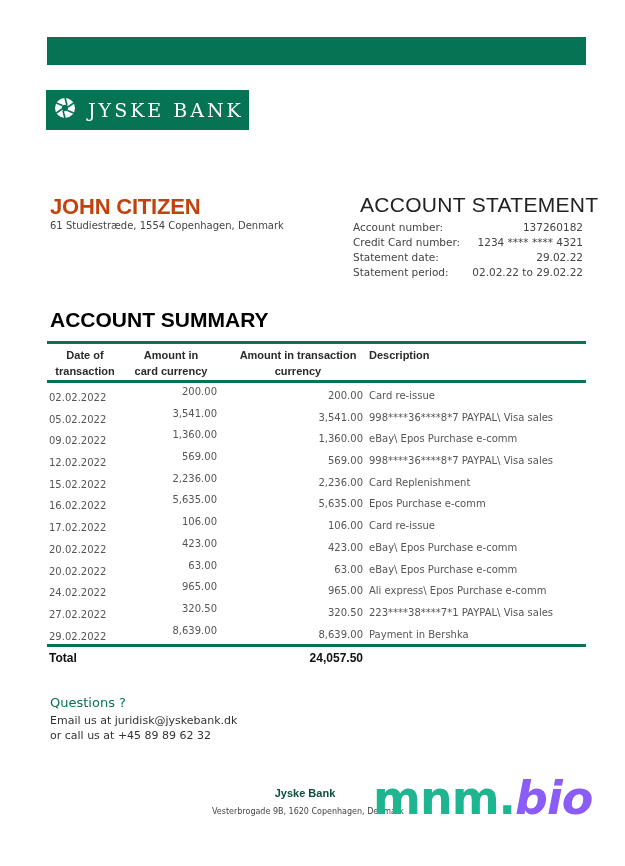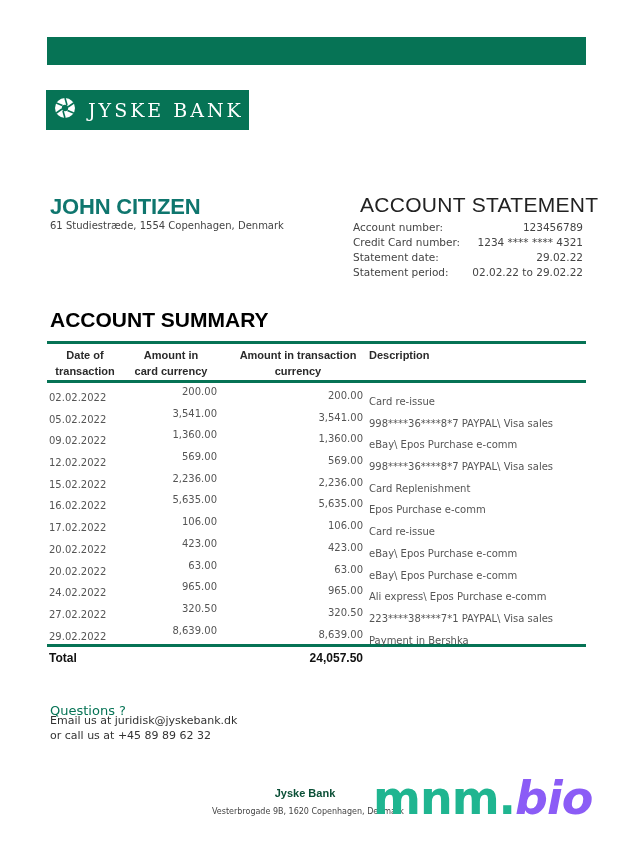--- a/index.html
+++ b/index.html
@@ -12,21 +12,21 @@
       position: absolute; left: 46px; top: 90px; width: 203px; height: 40px; background: #067355;
       display: flex; align-items: center; padding-left: 8px;
     }
     .logo svg { width: 22px; height: 22px; }
     .logo-text {
       color: #ffffff; font-family: "DejaVu Serif", serif; font-size: 19px; letter-spacing: 3px;
       margin-left: 12px; line-height: 1;
     }
     .customer-name {
       position: absolute; left: 50px; top: 194px; font-family: "Liberation Sans", sans-serif;
-      font-weight: bold; font-size: 22px; color: #0f766e; letter-spacing: -0.2px;
+      font-weight: bold; font-size: 22px; color: #c2410c; letter-spacing: -0.2px;
     }
     .customer-address { position: absolute; left: 50px; top: 220px; font-size: 10px; color: #444; }
 
     .statement-title {
       position: absolute; left: 360px; top: 193px; font-family: "Liberation Sans", sans-serif;
       font-size: 21px; color: #222; letter-spacing: 0.3px;
     }
     .statement-info { position: absolute; left: 353px; top: 220px; width: 230px; font-size: 10.5px; color: #444; }
     .info-row { display: flex; justify-content: space-between; height: 15px; line-height: 15px; }
 
@@ -41,26 +41,26 @@
     .c1 { width: 76px; }
     .c2 { width: 96px; }
     .c3 { width: 130px; margin-left: 14px; }
     .c4 { flex: 1; padding-left: 4px; }
     .th.c4 { text-align: left; padding-left: 6px; }
     .tbody { padding-top: 1px; }
     .tr { display: flex; height: 21.7px; font-size: 10px; color: #555; }
     .td.c1 { padding-left: 2px; padding-top: 8px; }
     .td.c2 { text-align: right; padding-right: 2px; padding-top: 2px; }
     .td.c3 { text-align: right; padding-top: 6px; }
-    .td.c4 { padding-top: 12px; padding-left: 6px; }
+    .td.c4 { padding-top: 6px; padding-left: 6px; }
     .total-row { display: flex; height: 20px; font-family: "Liberation Sans", sans-serif; font-weight: bold; font-size: 12px; color: #111; padding-top: 4px; }
     .total-row .c1 { padding-left: 2px; }
     .total-row .c3 { text-align: right; }
 
-    .questions-title { position: absolute; left: 50px; top: 695px; font-size: 13px; color: #067355; margin-top: 8px; }
+    .questions-title { position: absolute; left: 50px; top: 695px; font-size: 13px; color: #067355; }
     .contact { position: absolute; left: 50px; top: 713px; font-size: 11px; color: #333; line-height: 15px; }
 
     .footer-name {
       position: absolute; left: 0; width: 610px; text-align: center; top: 787px;
       font-family: "Liberation Sans", sans-serif; font-weight: bold; font-size: 11px; color: #0a4f36;
     }
     .footer-address { position: absolute; left: 212px; top: 781px; font-size: 8px; color: #444; top: 781px; margin-top: 0; }
     .footer-address { top: 781px; }
     .watermark {
       position: absolute; left: 373px; top: 775px; font-family: "DejaVu Sans", sans-serif; font-weight: bold;
@@ -92,21 +92,21 @@
   <span class="logo-text">JYSKE BANK</span>
 </div>
 
 <div class="customer-name">JOHN CITIZEN</div>
 <div class="customer-address">61 Studiestræde, 1554 Copenhagen, Denmark</div>
 
 <div class="statement-title">ACCOUNT STATEMENT</div>
 <div class="statement-info">
   <div class="info-row">
     <span>Account number:</span>
-    <span>123456789</span>
+    <span>137260182</span>
   </div>
   <div class="info-row">
     <span>Credit Card number:</span>
     <span>1234 **** **** 4321</span>
   </div>
   <div class="info-row">
     <span>Statement date:</span>
     <span>29.02.22</span>
   </div>
   <div class="info-row">

